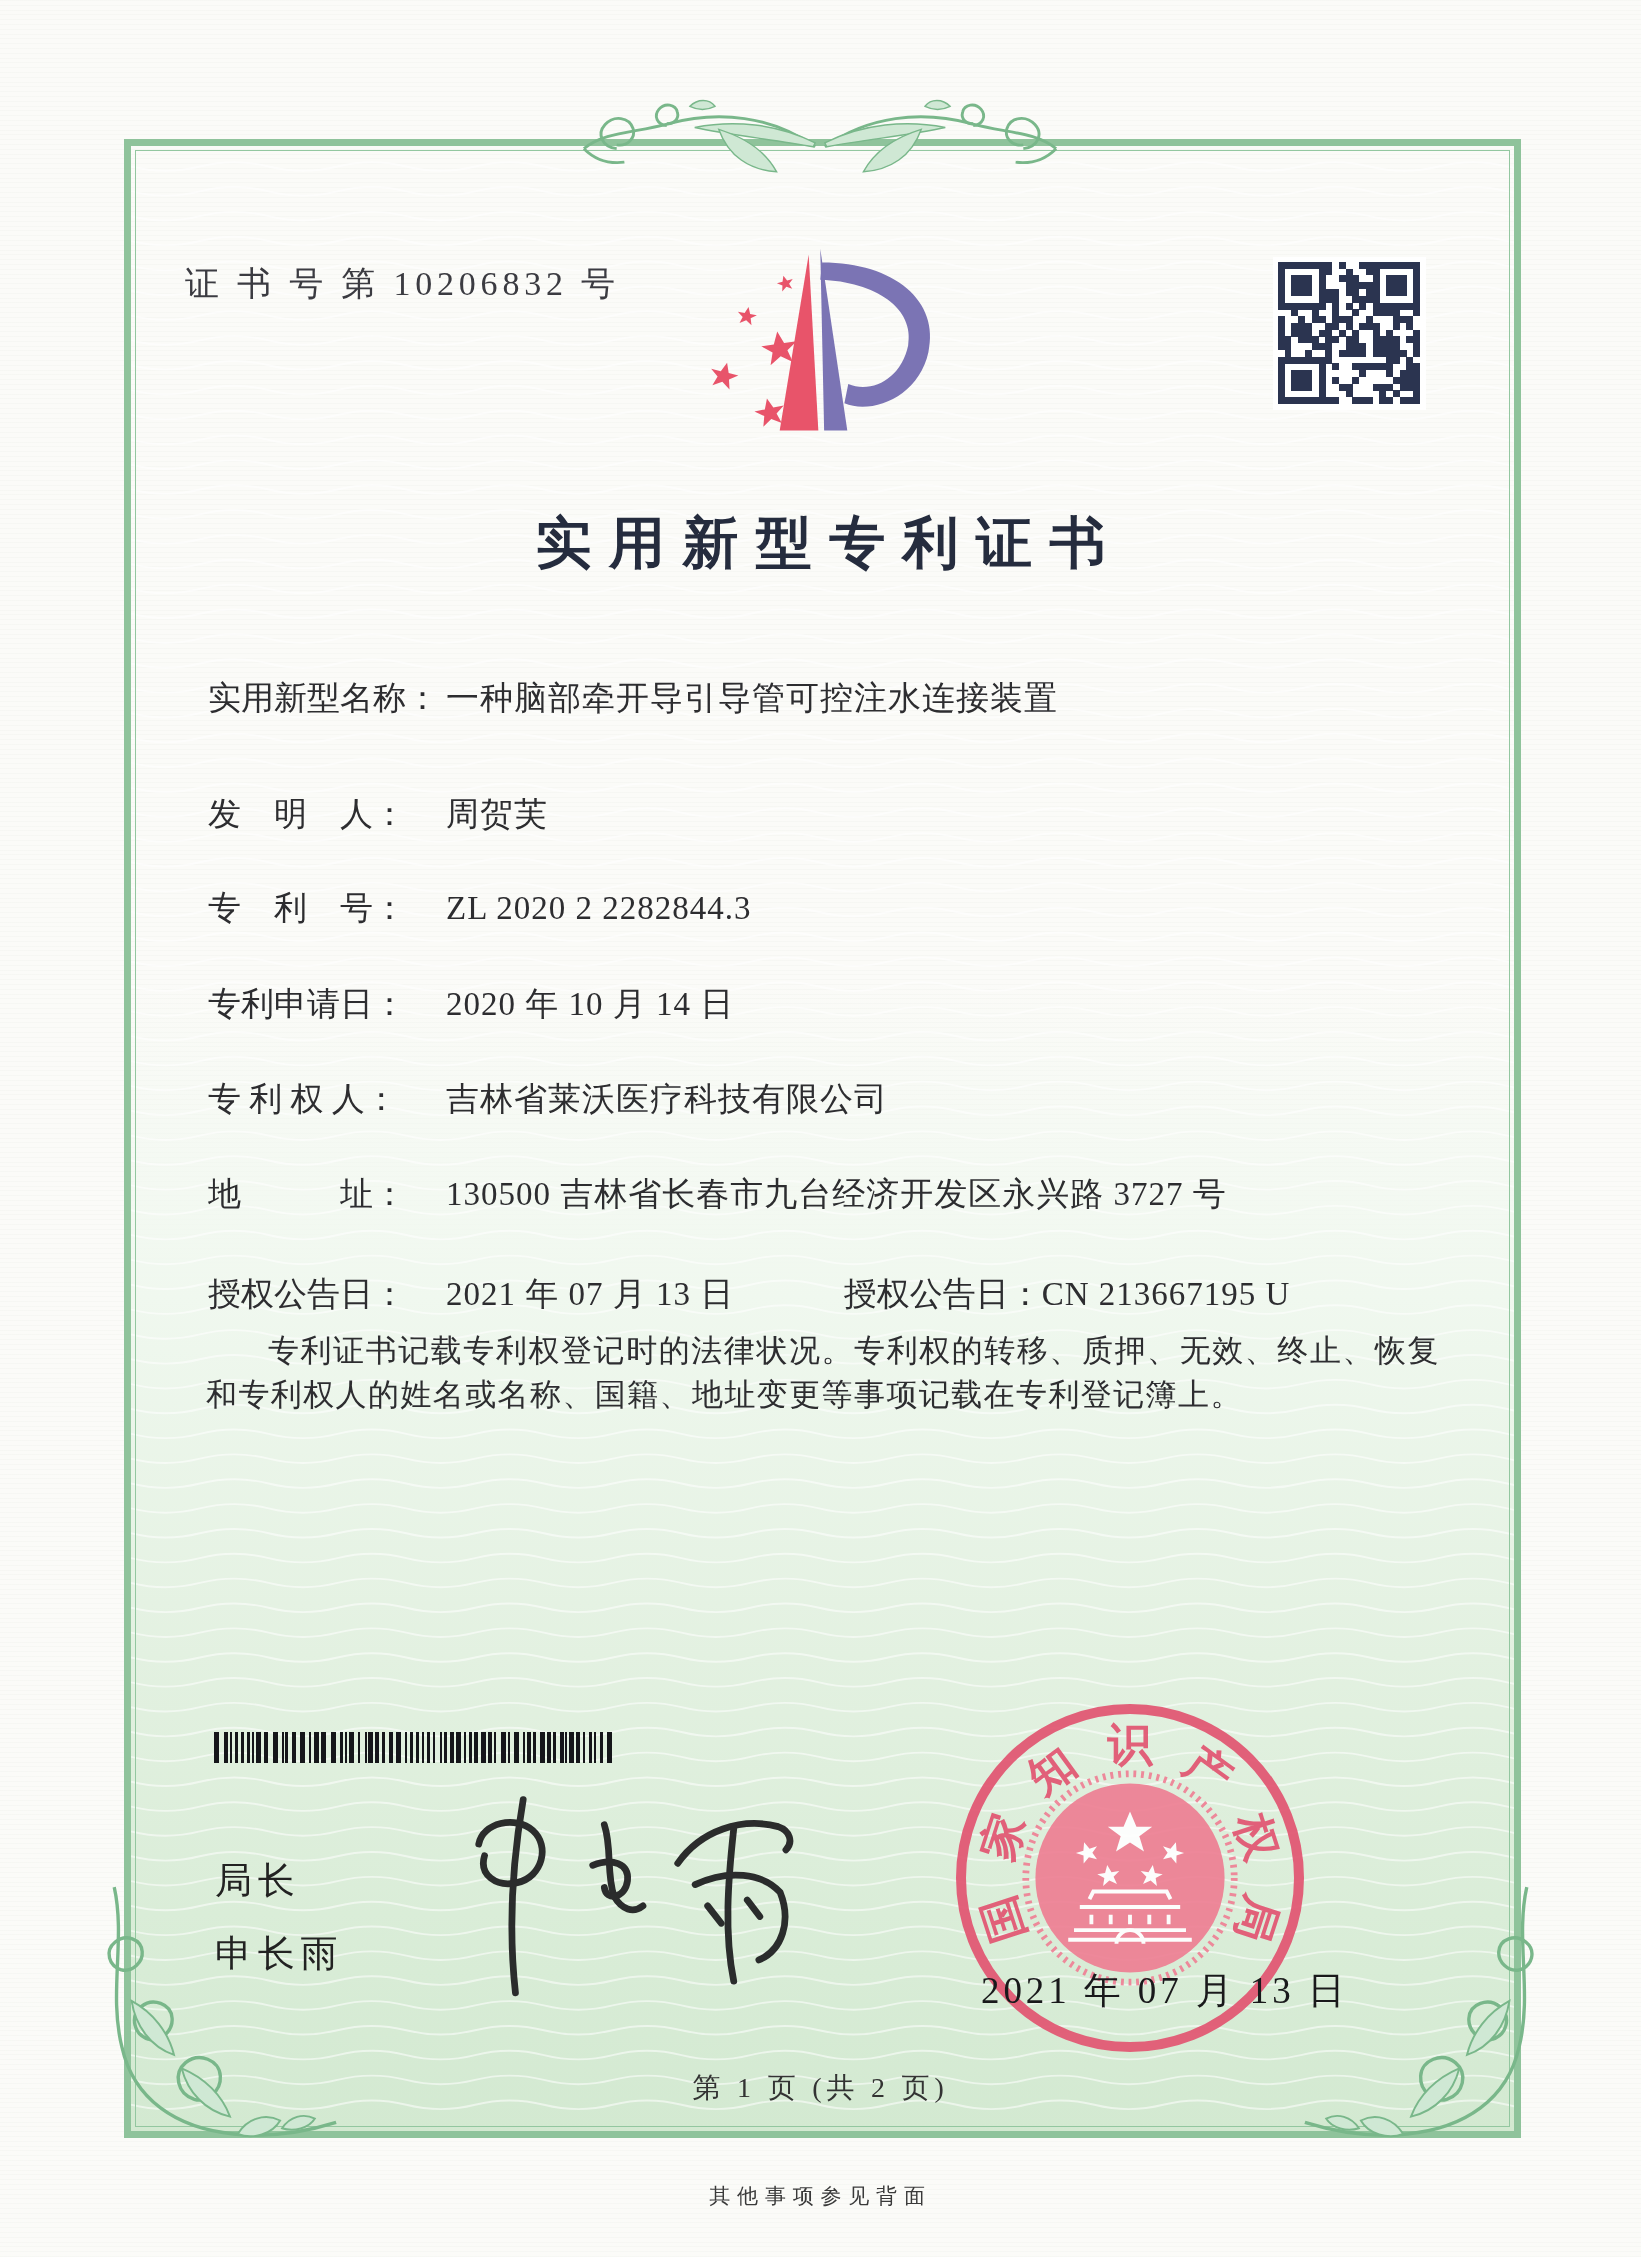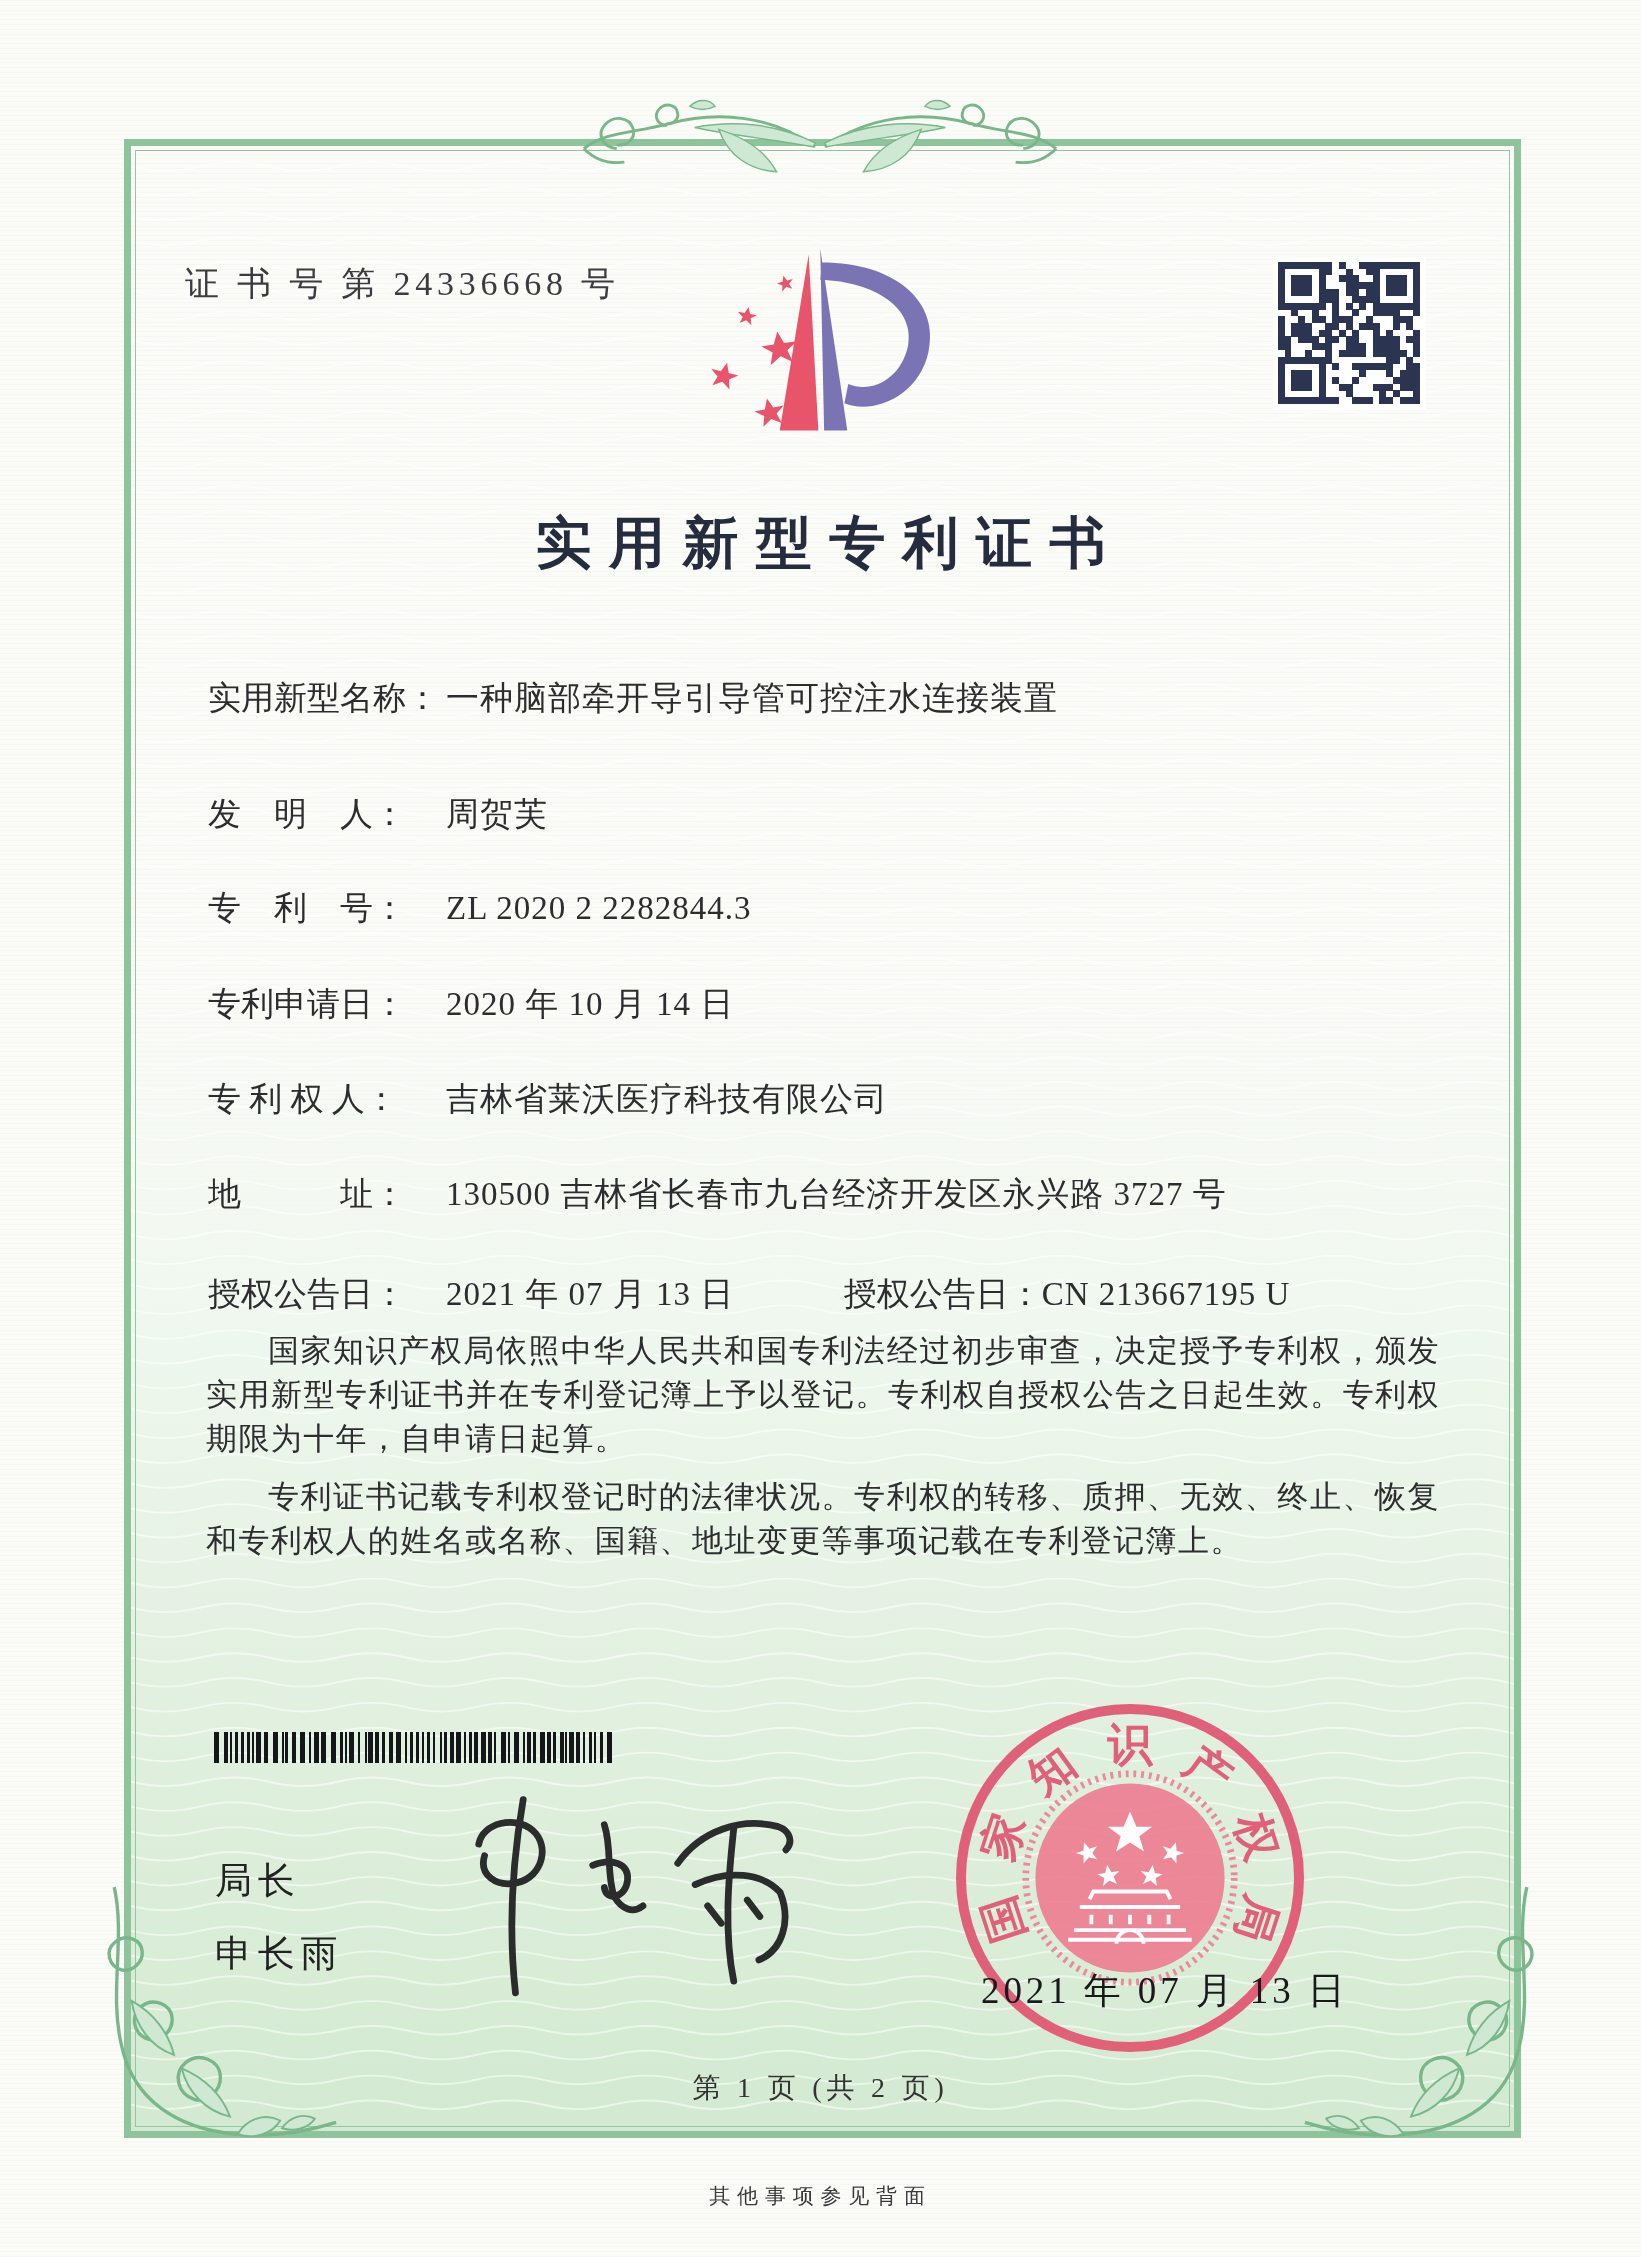--- a/index.html
+++ b/index.html
@@ -206,21 +206,21 @@
       <path d="M30,88 c-14,-4 -18,-20 -7,-29 c11,-9 27,-3 28,10 c1,11 -10,21 -21,19"></path>
       <path d="M58,160 c-16,-5 -20,-24 -8,-34 c12,-10 31,-3 32,12 c1,13 -12,25 -24,22"></path>
       <path d="M105,222 c-18,-6 -22,-27 -9,-38 c14,-11 35,-3 36,14 c1,15 -14,28 -27,24"></path>
       <path d="M40,120 C62,132 78,152 84,176 C60,168 44,146 40,120 Z" fill="#cfe8d4" stroke-width="2"></path>
       <path d="M92,190 C116,200 134,218 142,240 C116,234 98,214 92,190 Z" fill="#cfe8d4" stroke-width="2"></path>
       <path d="M150,258 c10,-16 28,-22 44,-14 c-8,14 -28,20 -44,14 Z" fill="#cfe8d4" stroke-width="2"></path>
       <path d="M196,252 c8,-12 22,-16 34,-10 c-6,10 -22,14 -34,10 Z" fill="#cfe8d4" stroke-width="2"></path>
     </g>
   </svg>
 
-  <div class="cert-no">证 书 号 第 24336668 号</div>
+  <div class="cert-no">证 书 号 第 10206832 号</div>
 
   <svg class="logo" viewBox="0 0 262 212">
     <defs>
       <path id="star" d="M0,-10 L2.9,-3.1 10,-3.1 4.2,1.2 6.3,8.1 0,4 -6.3,8.1 -4.2,1.2 -10,-3.1 -2.9,-3.1 Z"></path>
     </defs>
 
     <path fill="#7b74b4" d="M138,8 L166,196 L142,196 Z"></path>
     <path fill="#7b74b4" d="M140,22 C215,22 262,62 250,115 C240,161 192,180 163,168 L167,148 C192,158 222,142 229,108 C236,70 196,42 138,40 Z"></path>
 
     <path fill="#e8546a" d="M126,14 L136,196 L96,196 Z"></path>
@@ -513,21 +513,20 @@
   <div class="field-row" style="top:1172px">
     <span class="flabel">地　　　址：</span><span class="fvalue">130500 吉林省长春市九台经济开发区永兴路 3727 号</span>
   </div>
   <div class="field-row" style="top:1272px">
     <span class="flabel">授权公告日：</span><span class="fvalue">2021 年 07 月 13 日</span>
     <span style="display:inline-block;width:93px"></span>
     <span>授权公告日：</span><span class="fvalue">CN 213667195 U</span>
   </div>
 
   <div class="body-text">
-    <p>国家知识产权局依照中华人民共和国专利法经过初步审查，决定授予专利权，颁发实用新型专利证书并在专利登记簿上予以登记。专利权自授权公告之日起生效。专利权期限为十年，自申请日起算。</p>
     <p>专利证书记载专利权登记时的法律状况。专利权的转移、质押、无效、终止、恢复和专利权人的姓名或名称、国籍、地址变更等事项记载在专利登记簿上。</p>
   </div>
 
   <div class="barcode">
       <i style="left:0px;width:4.8px"></i>
       <i style="left:9.7px;width:4.8px"></i>
       <i style="left:16.4px;width:1.9px"></i>
       <i style="left:21px;width:2.9px"></i>
       <i style="left:27px;width:2.9px"></i>
       <i style="left:33px;width:2.9px"></i>

